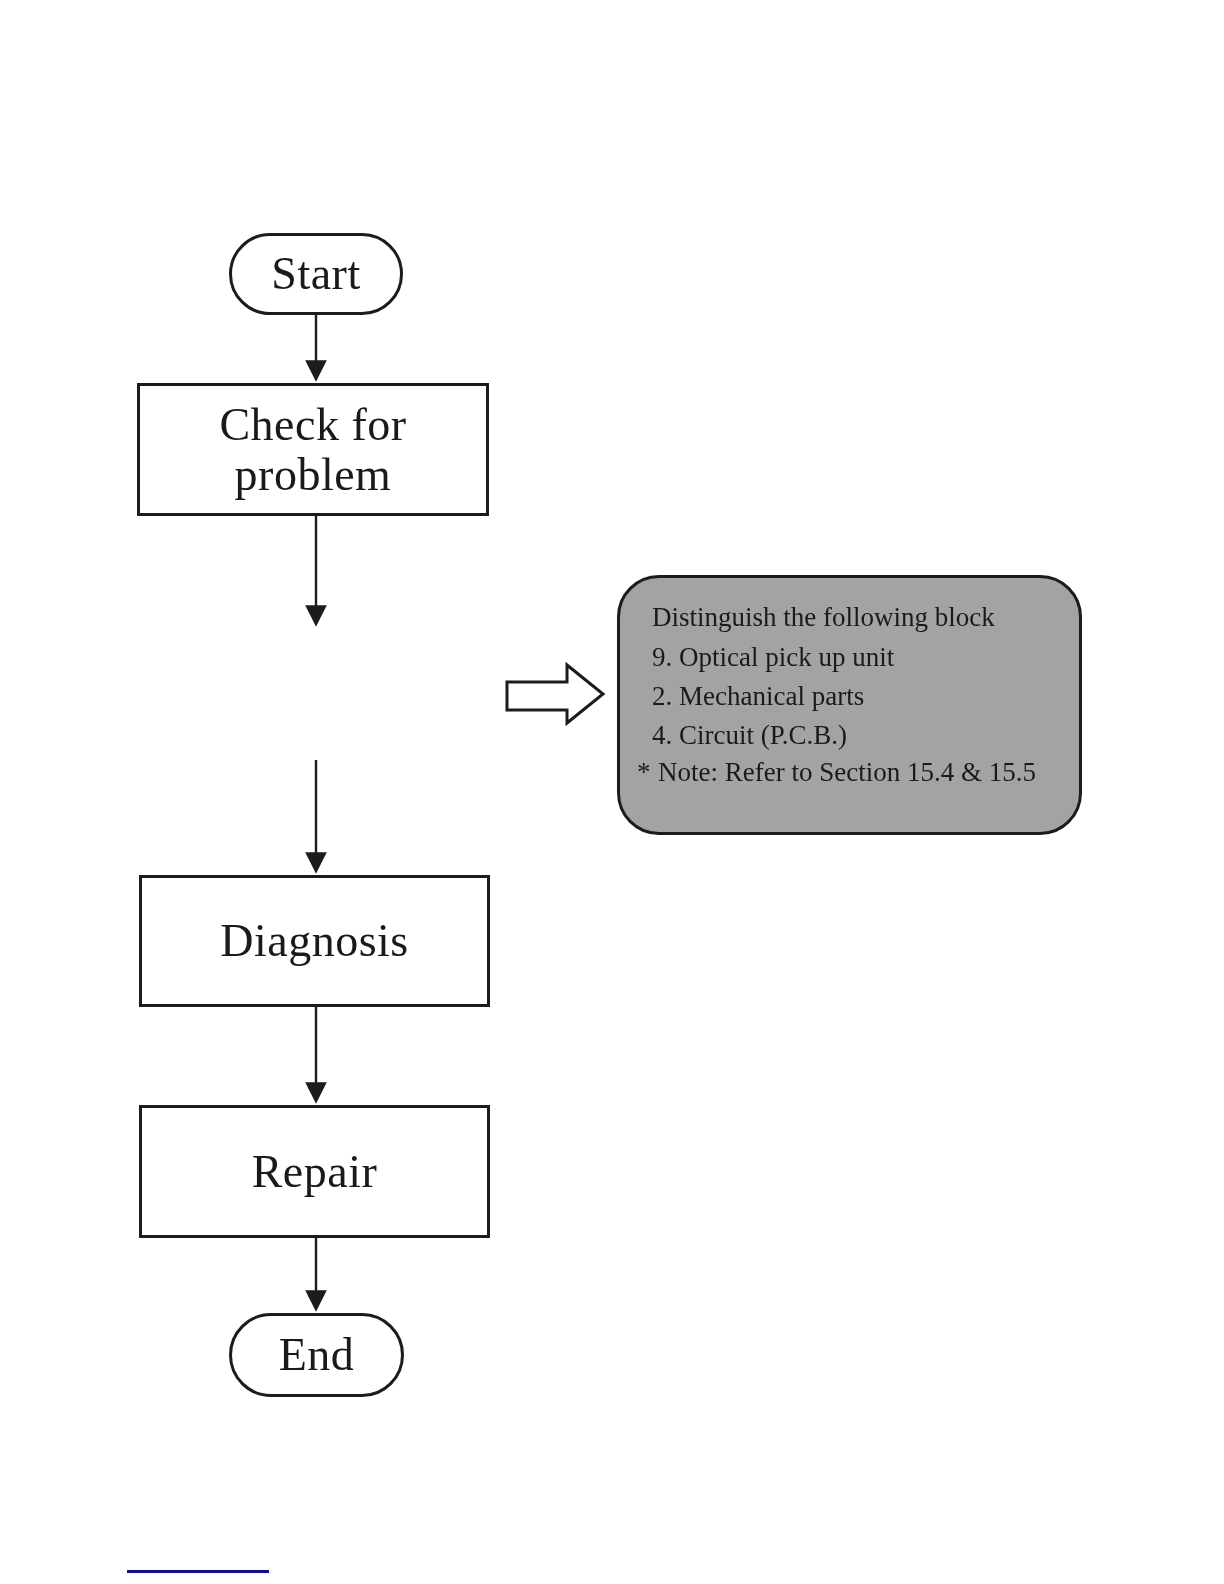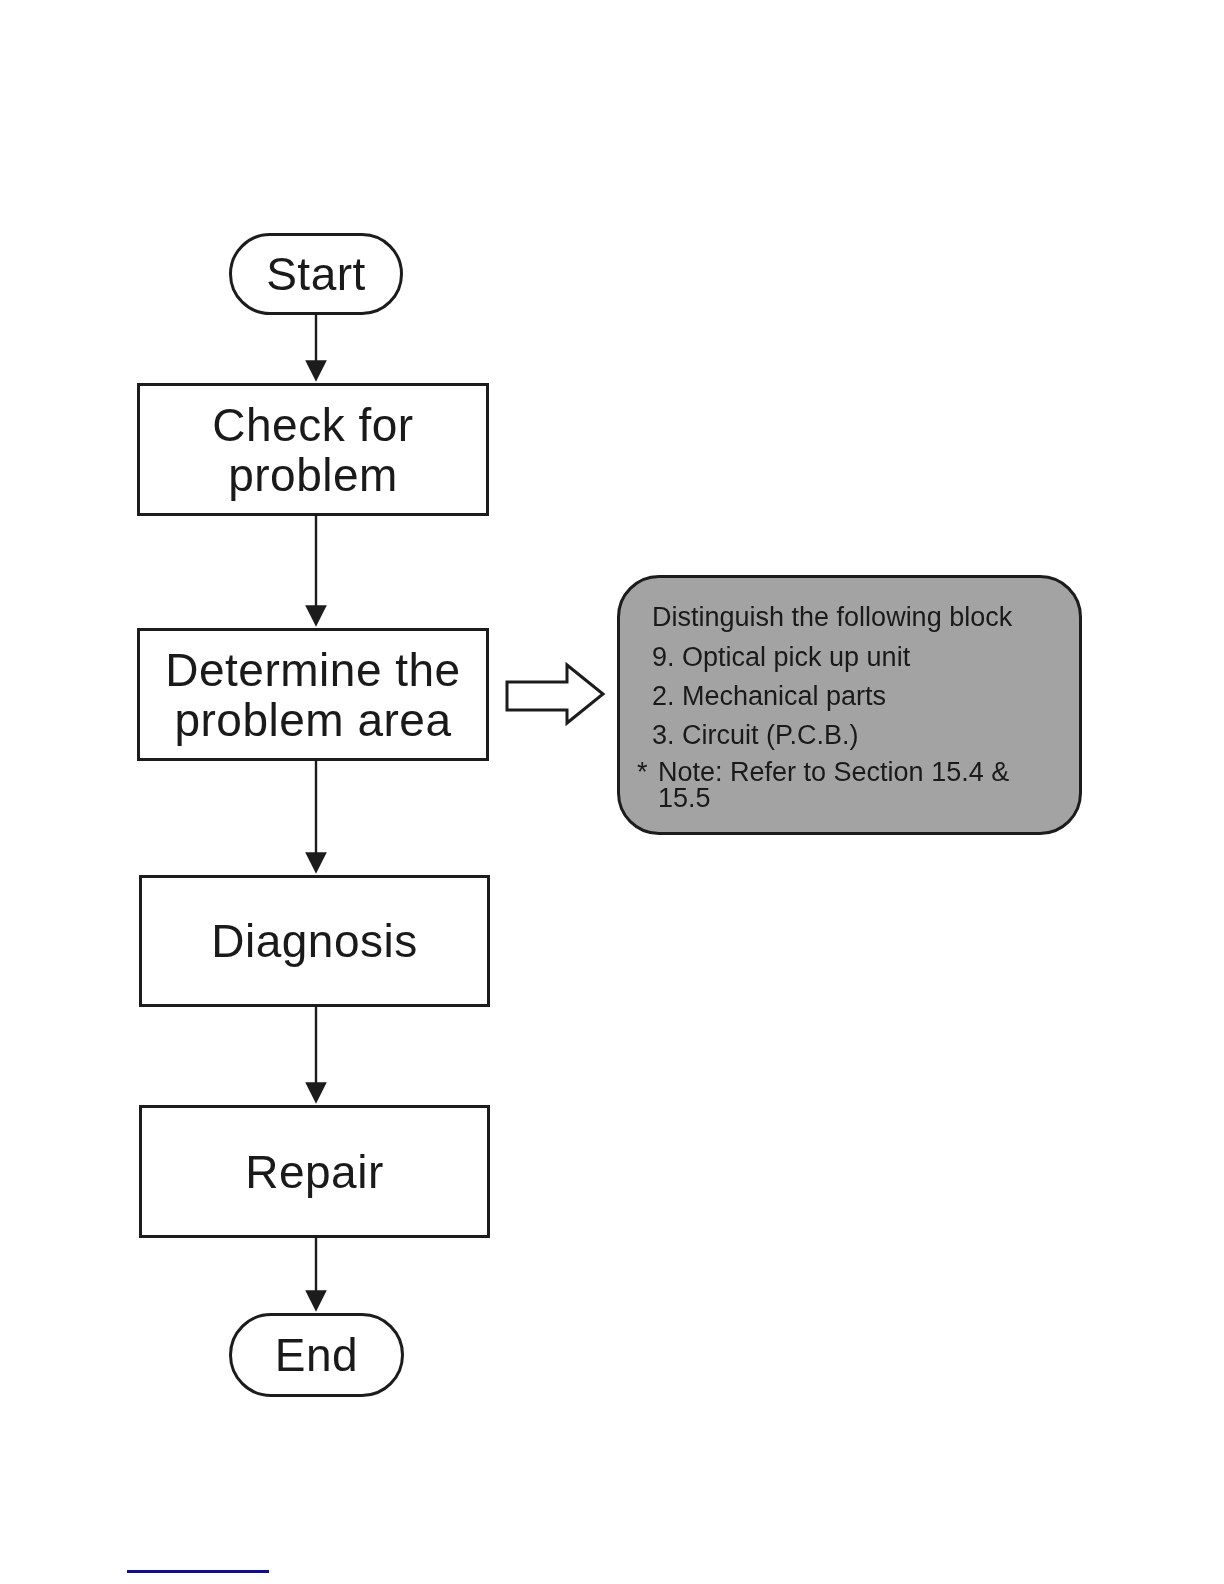--- a/index.html
+++ b/index.html
@@ -1,21 +1,21 @@
 <!DOCTYPE html>
 <html><head>
 <meta charset="utf-8">
 <style>
   html,body{margin:0;padding:0;background:#ffffff;}
   .canvas{
     position:relative;
     width:1224px;
     height:1584px;
     background:#ffffff;
-    font-family:Liberation Sans, sans-serif;
+    font-family:Liberation Serif, serif;
     color:#1a1a1a;
     overflow:hidden;
   }
   .connectors{
     position:absolute;
     left:0; top:0;
     width:1224px; height:1584px;
     pointer-events:none;
   }
   .node{
@@ -97,42 +97,38 @@
 
   <div class="node stadium" id="node-start">
     <span class="node-line">Start</span>
   </div>
 
   <div class="node" id="node-check">
     <span class="node-line">Check for</span>
     <span class="node-line">problem</span>
   </div>
 
-  <div class="node" id="node-determine">
-    <span class="node-line">Determine the</span>
-    <span class="node-line">problem area</span>
-  </div>
 
   <div class="node" id="node-repair">
     <span class="node-line">Repair</span>
   </div>
 
   <div class="node" id="node-diagnosis">
     <span class="node-line">Diagnosis</span>
   </div>
 
   <div class="node stadium" id="node-end">
     <span class="node-line">End</span>
   </div>
 
   <div class="note">
     <div class="note-title">Distinguish the following block</div>
     <div class="note-item">9. Optical pick up unit</div>
     <div class="note-item">2. Mechanical parts</div>
-    <div class="note-item">3. Circuit (P.C.B.)</div>
+    <div class="note-item">4. Circuit (P.C.B.)</div>
     <div class="note-footnote">
       <span class="fn-marker">*</span>
       <span class="fn-text">
         <span class="fn-line1">Note: Refer to Section 15.4 &amp; 15.5</span>
       </span>
     </div>
   </div>
 
   <div class="blue-line"></div>
 

